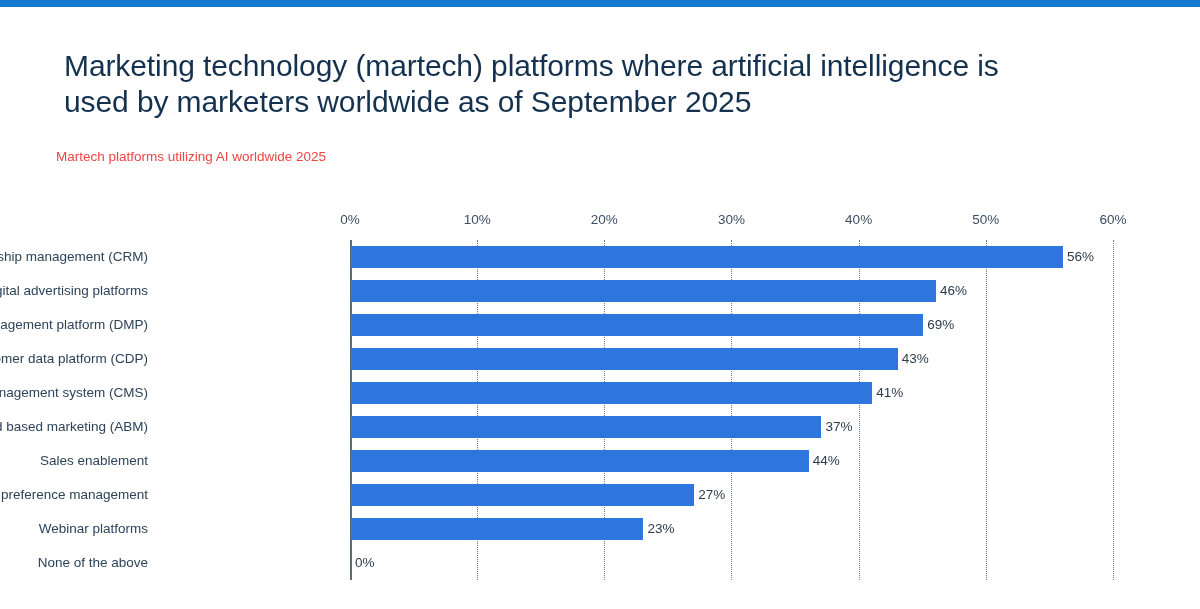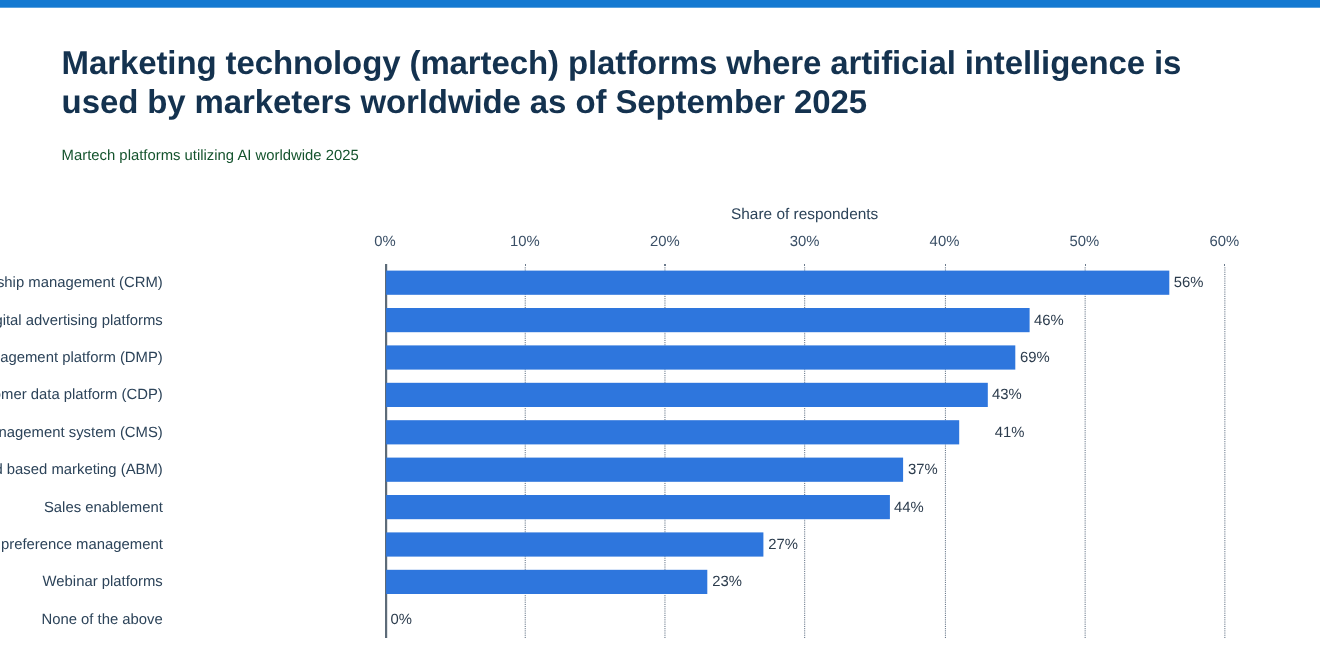--- a/index.html
+++ b/index.html
@@ -29,33 +29,33 @@
   
   #header {
     position: absolute;
     left: 56px;
     top: 40px;
     width: 1100px;
   }
   #chart-title {
     font-size: 30px;
     line-height: 36px;
-    font-weight: 700;
+    font-weight: 400;
     color: #14324f;
     letter-spacing: -0.1px;
-    margin: 0;
+    margin: 8px;
     white-space: pre-line;
   }
   #chart-subtitle {
     margin: 0;
     padding-top: 20px;
     font-size: 13.5px;
     line-height: 18px;
     font-weight: 400;
-    color: #14532d;
+    color: #ef4444;
   }
 
   
   #plot {
     position: absolute;
     left: 0;
     top: 186px;
     width: 1200px;
     height: 400px;
   }
@@ -155,21 +155,20 @@
 
 <div id="top-band"></div>
 
 <div id="header">
   <h1 id="chart-title">Marketing technology (martech) platforms where artificial intelligence is
 used by marketers worldwide as of September 2025</h1>
   <p id="chart-subtitle">Martech platforms utilizing AI worldwide 2025</p>
 </div>
 
 <div id="plot">
-  <div id="axis-title">Share of respondents</div>
   <div id="x-ticks">
       <span class="x-tick" style="left: 350px;">0%</span>
       <span class="x-tick" style="left: 477.16px;">10%</span>
       <span class="x-tick" style="left: 604.32px;">20%</span>
       <span class="x-tick" style="left: 731.48px;">30%</span>
       <span class="x-tick" style="left: 858.64px;">40%</span>
       <span class="x-tick" style="left: 985.8px;">50%</span>
       <span class="x-tick" style="left: 1112.96px;">60%</span>
     </div>
   <div id="grid-layer">
@@ -198,21 +197,21 @@
         <div class="bar-value" style="left: 927.22px;">69%</div>
       </div>
       <div class="bar-row" style="top: 102px;">
         <div class="bar-label">Customer data platform (CDP)</div>
         <div class="bar-rect" style="width: 546.788px; background: rgb(46, 118, 221);"></div>
         <div class="bar-value" style="left: 901.788px;">43%</div>
       </div>
       <div class="bar-row" style="top: 136px;">
         <div class="bar-label">Content management system (CMS)</div>
         <div class="bar-rect" style="width: 521.356px; background: rgb(46, 118, 221);"></div>
-        <div class="bar-value" style="left: 876.356px; margin-left: 28px;">41%</div>
+        <div class="bar-value" style="left: 876.356px;">41%</div>
       </div>
       <div class="bar-row" style="top: 170px;">
         <div class="bar-label">Accound based marketing (ABM)</div>
         <div class="bar-rect" style="width: 470.492px; background: rgb(46, 118, 221);"></div>
         <div class="bar-value" style="left: 825.492px;">37%</div>
       </div>
       <div class="bar-row" style="top: 204px; padding-left: 15px;">
         <div class="bar-label">Sales enablement</div>
         <div class="bar-rect" style="width: 457.776px; background: rgb(46, 118, 221);"></div>
         <div class="bar-value" style="left: 812.776px;">44%</div>

